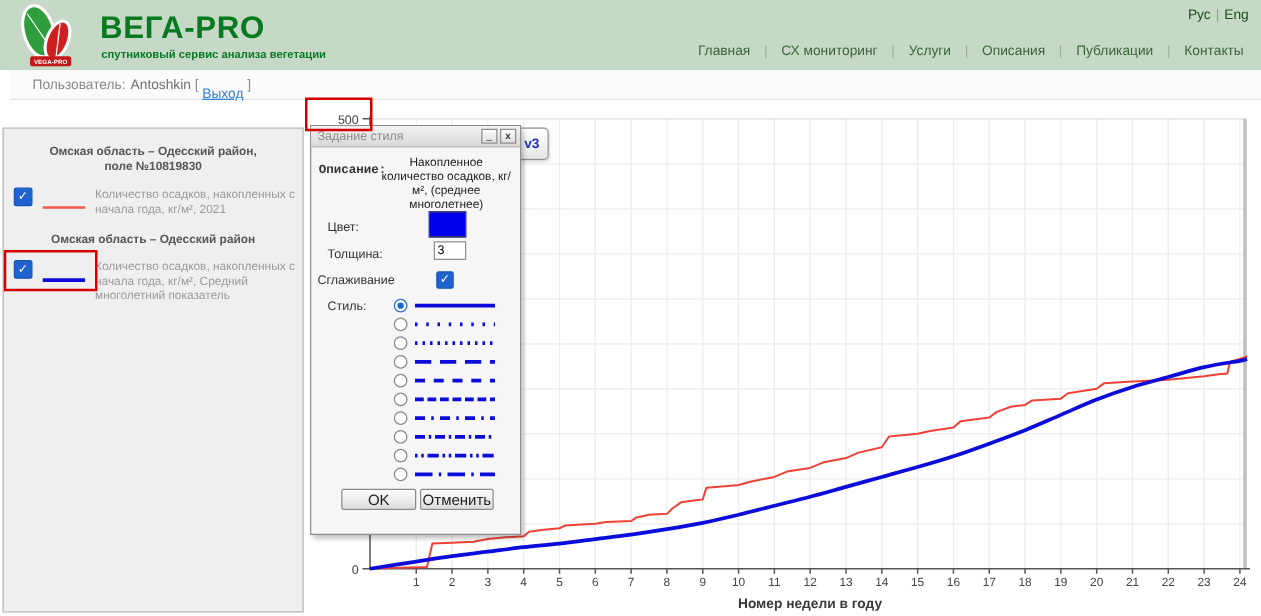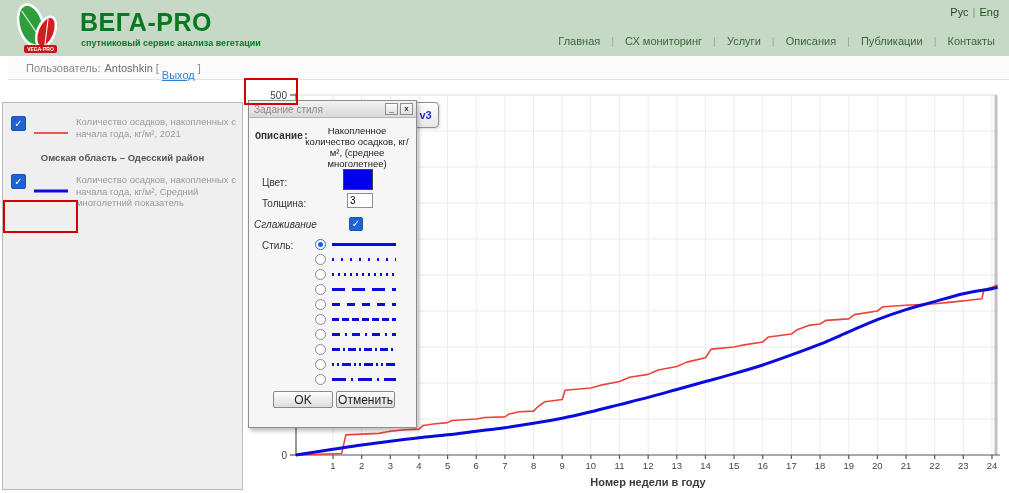--- a/index.html
+++ b/index.html
@@ -105,20 +105,21 @@
   <div class="userbar">
     <span>Пользователь:</span>
     <span class="uname">Antoshkin</span>
     <span class="brk">[</span>
     <a>Выход</a>
     <span class="brk">]</span>
   </div>
 
 
   <div class="sidebar" id="legend-panel">
+      <div class="lg-title">Омская область – Одесский район,<br>поле №10819830</div>
       <div class="lg-item">
         <span class="cb">✓</span>
         <span class="lg-line"><svg width="34" height="6">
             <line x1="0" y1="3" x2="34" y2="3" stroke="#f0564c" stroke-width="2"></line>
           </svg></span>
         <span class="lg-text">Количество осадков, накопленных с начала года, кг/м², 2021</span>
       </div>
       <div class="lg-title">Омская область – Одесский район</div>
       <div class="lg-item">
         <span class="cb">✓</span>
@@ -233,21 +234,21 @@
       <span class="dlg-title">Задание стиля</span>
       <span class="dlg-btn dlg-min">_</span>
       <span class="dlg-btn dlg-close">x</span>
     </div>
     <span class="dlg-label bold" style="left:6px;top:30px;font-family:Liberation Mono, monospace;">Описание:</span>
     <span class="dlg-desc-val">Накопленное количество осадков, кг/м², (среднее многолетнее)</span>
     <span class="dlg-label" style="left:13px;top:76px;">Цвет:</span>
     <span class="swatch" id="color-swatch" style="background: rgb(0, 0, 238);"></span>
     <span class="dlg-label" style="left:13px;top:97px;">Толщина:</span>
     <input class="thick-input" value="3" style="">
-    <span class="dlg-label" style="left:5px;top:118px;font-style:italic;">Сглаживание</span>
+    <span class="dlg-label" style="left:5px;top:118px;">Сглаживание</span>
     <span class="cb cb-small" id="smooth-cb">✓</span>
     <span class="dlg-label" style="left:13px;top:139px;">Стиль:</span>
     <div class="style-rows" id="style-rows">
         <div class="style-row">
           <span class="radio sel"></span>
           <svg width="66" height="11">
             <line x1="1" y1="5.5" x2="65" y2="5.5" stroke="#0b0bdb" stroke-width="3"></line>
           </svg>
         </div>
         <div class="style-row">

